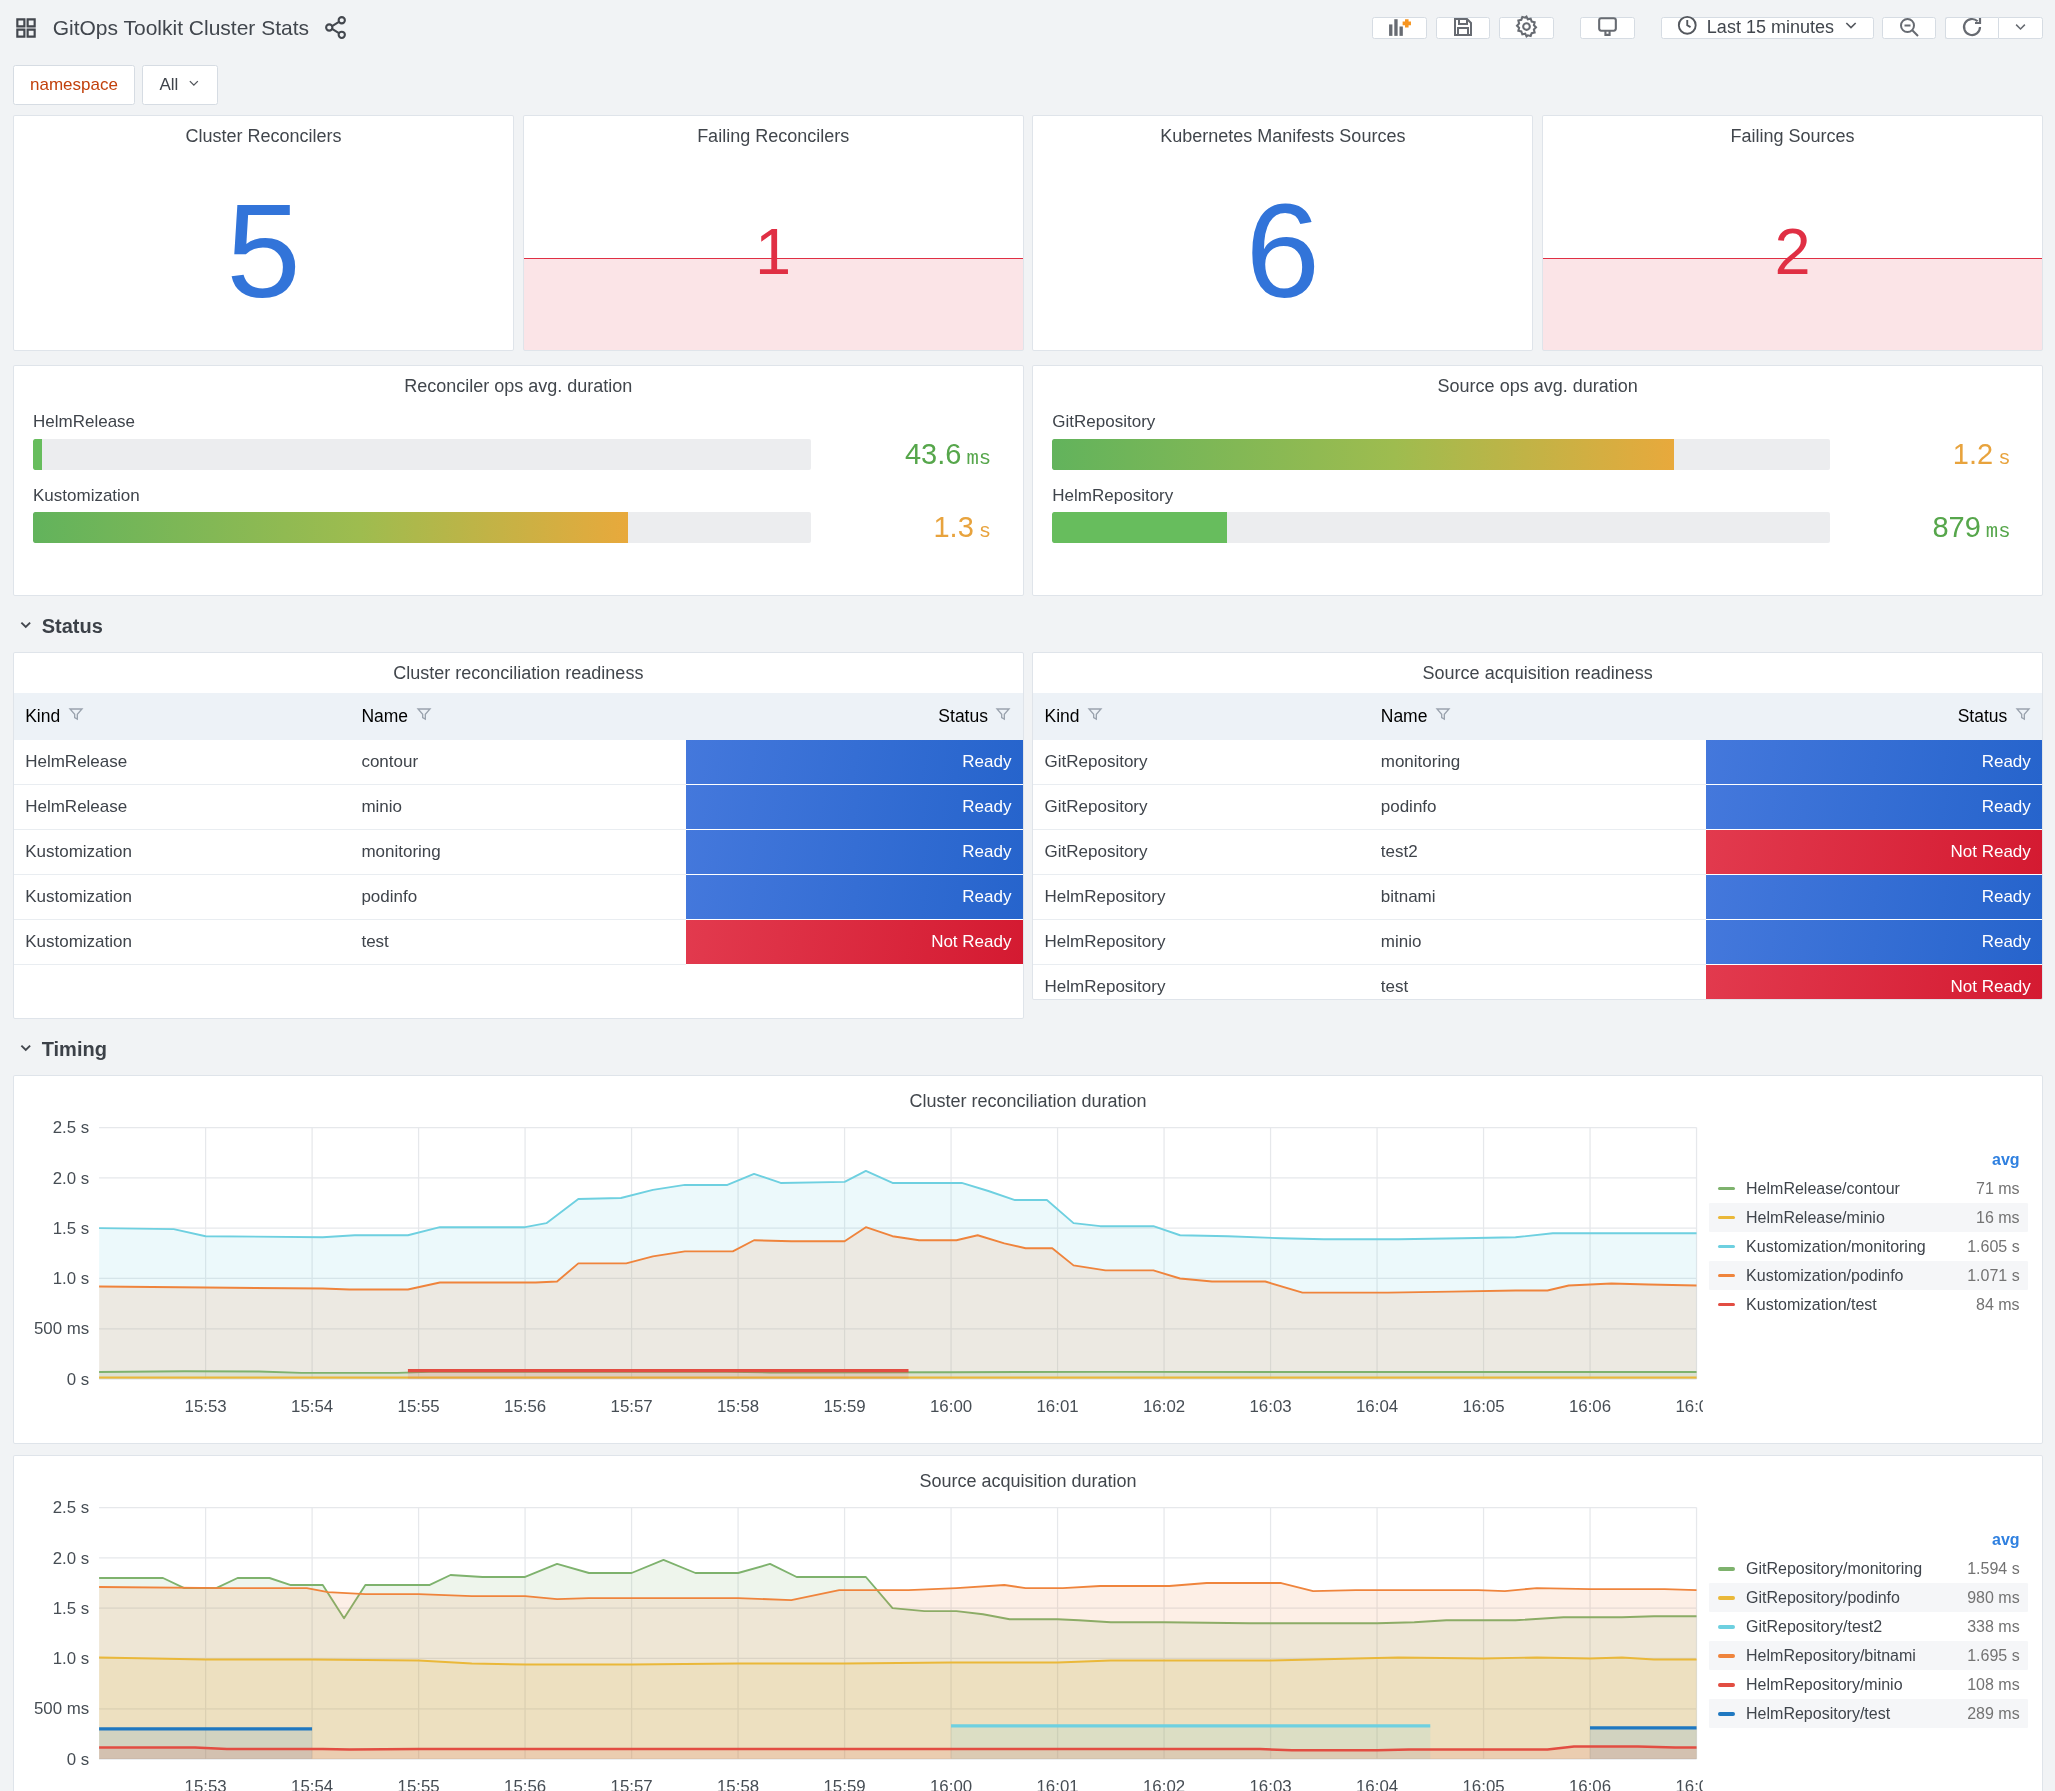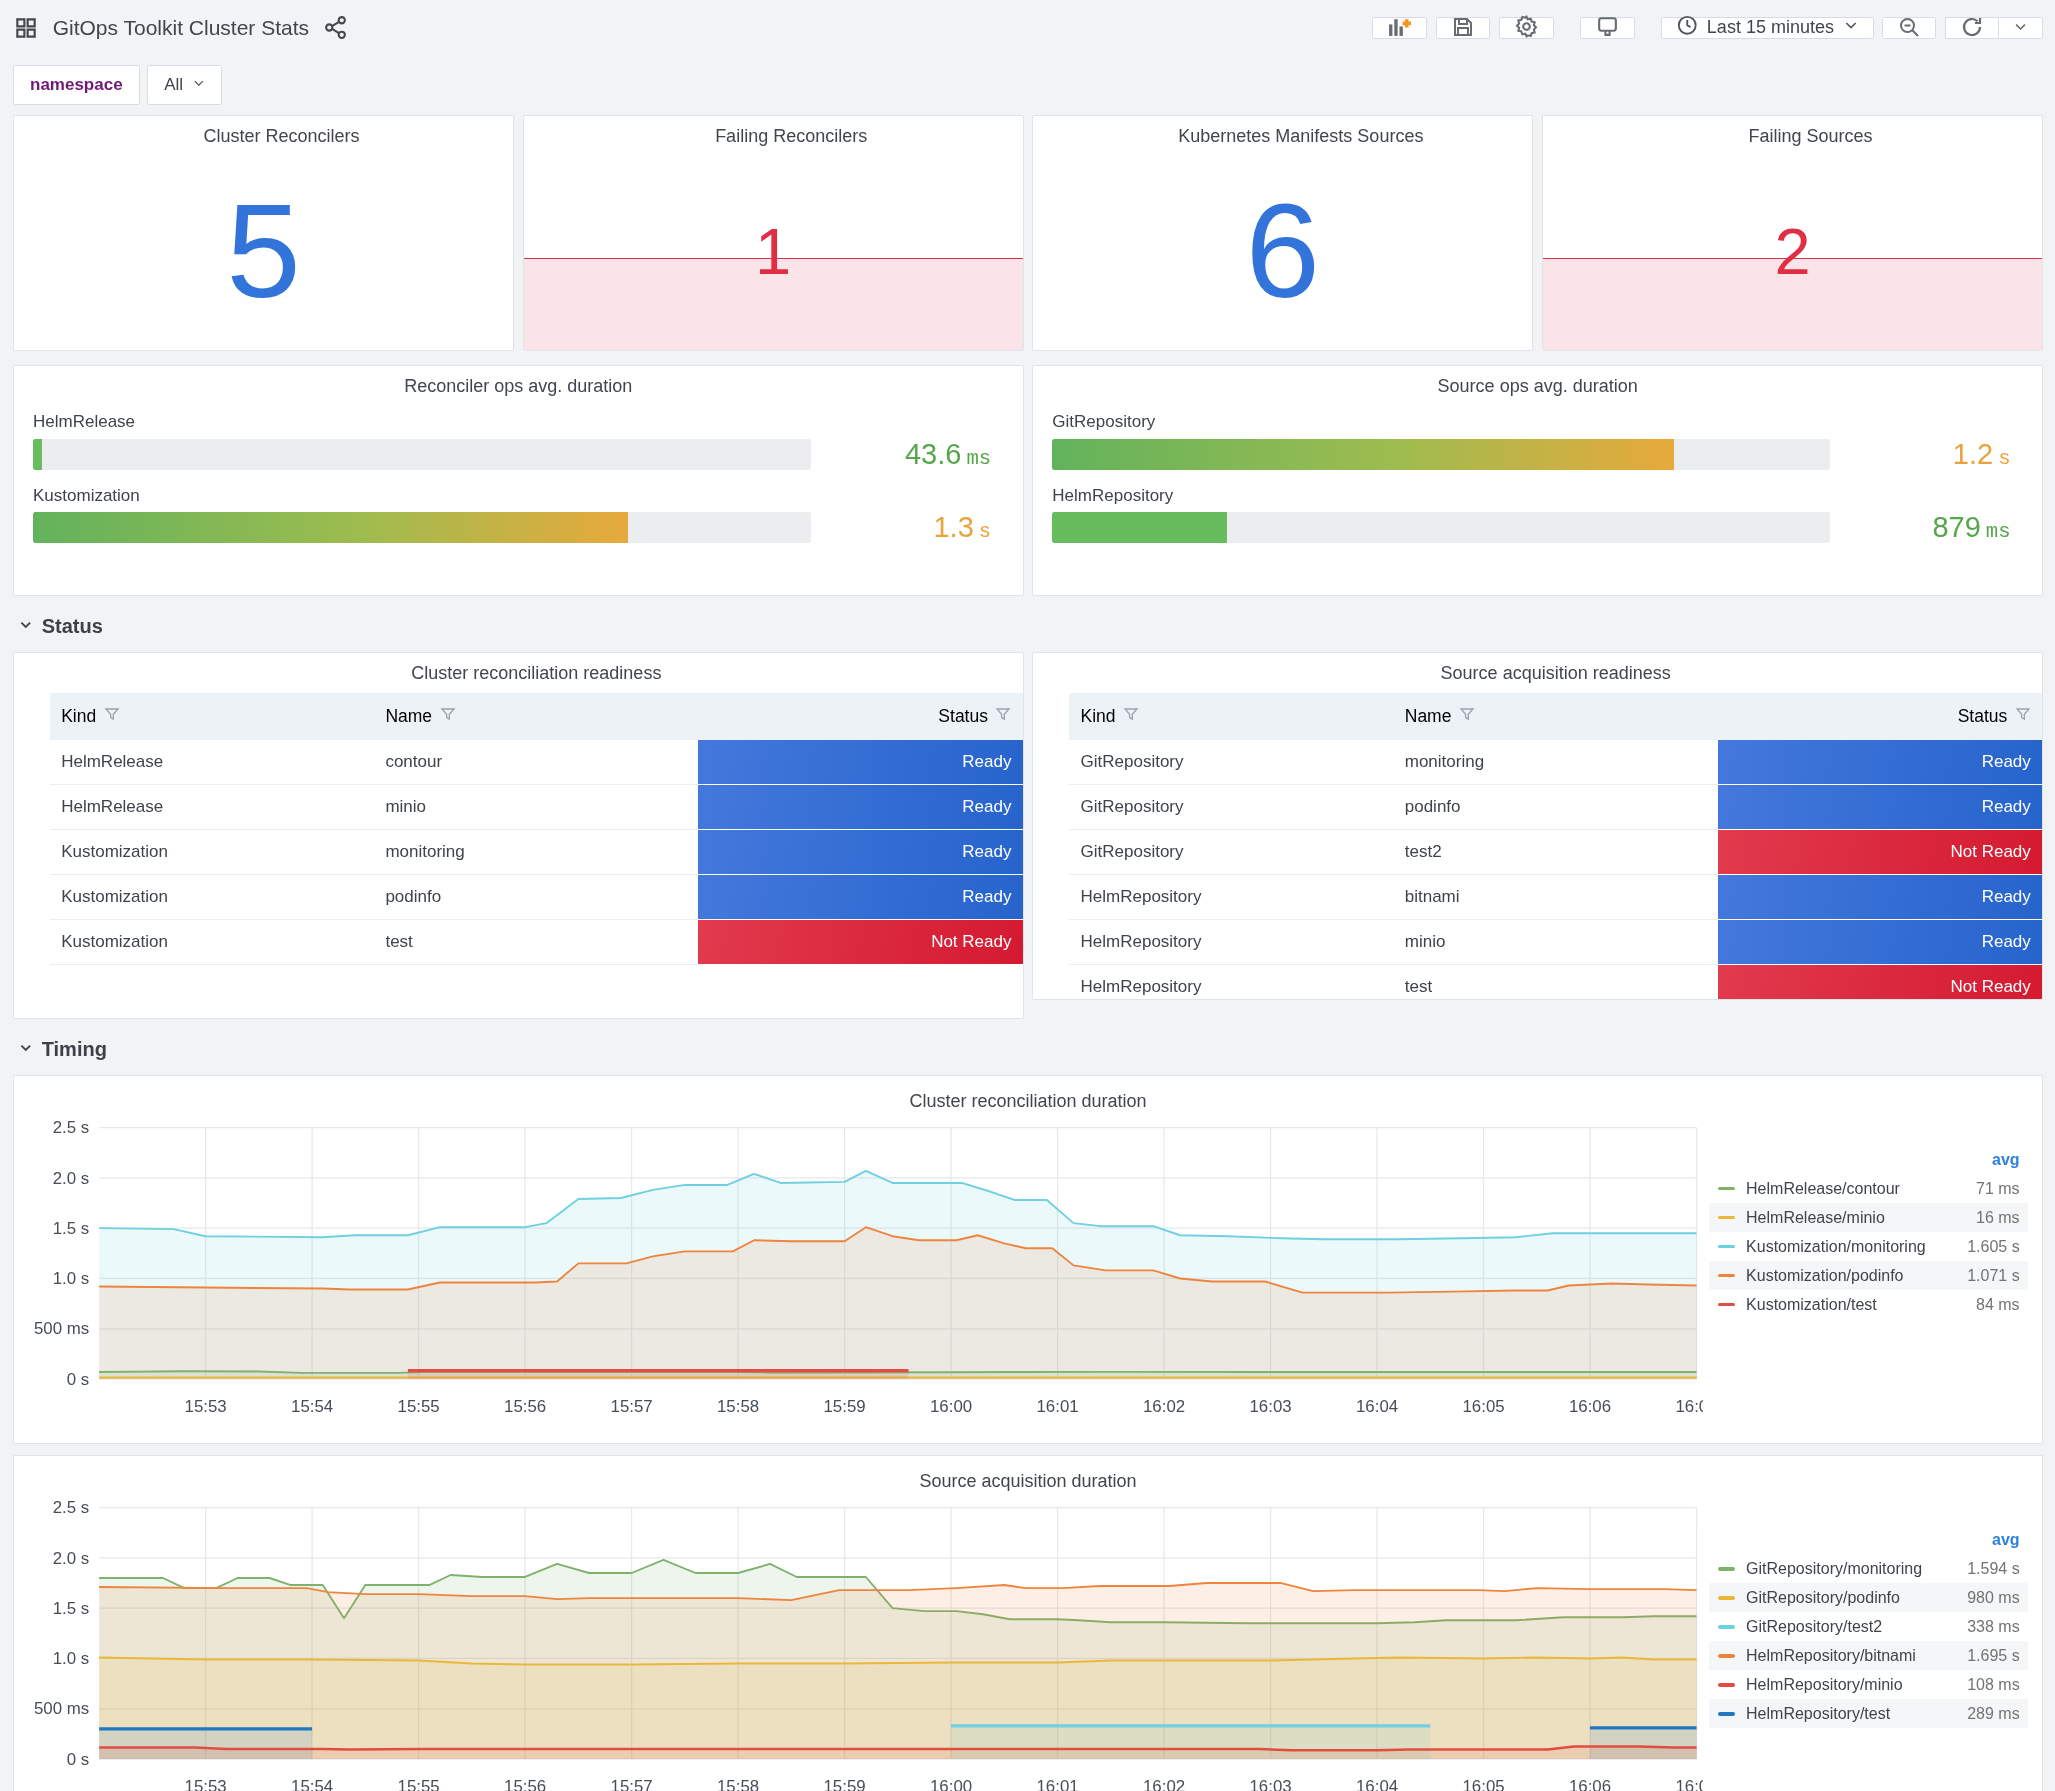--- a/index.html
+++ b/index.html
@@ -18,25 +18,25 @@
   .btn-group{display:flex;}
   .btn-group .tool-btn{border-radius:0;}
   .btn-group .tool-btn:first-child{border-radius:2.5px 0 0 2.5px;border-right:none;}
   .btn-group .tool-btn:last-child{border-radius:0 2.5px 2.5px 0;min-width:34px;}
   .time-btn{gap:8.7px;font-size:18px;color:#41464d;font-weight:500;}
 
   
   .filter-row{height:60px;display:flex;align-items:center;gap:7.5px;}
   .chip{height:40px;background:#fff;border:0.6px solid #d6dce3;border-radius:2.5px;display:flex;align-items:center;
     padding:0 16px;font-size:17px;}
-  .chip.label{color:#701a75;font-weight:700;}
+  .chip.label{color:#c2410c;font-weight:400;}
   .chip.value{color:#3f444b;font-weight:500;gap:8.7px;}
 
   
-  .panel{background:#fff;border:0.6px solid #dfe4ea;border-radius:1.9px;position:relative;overflow:hidden;padding-left:36px;}
+  .panel{background:#fff;border:0.6px solid #dfe4ea;border-radius:1.9px;position:relative;overflow:hidden;}
   .panel-title{text-align:center;font-size:18px;font-weight:500;color:#41464c;line-height:1.2;padding-top:10px;cursor:pointer;}
 
   
   .stat-grid{display:grid;grid-template-columns:repeat(4,1fr);gap:8.7px;height:236px;}
   .stat-value{position:absolute;left:0;right:0;top:57.5%;transform:translateY(-50%);text-align:center;
     font-weight:500;line-height:1;z-index:2;}
   .stat-value.ok{font-size:134px;color:#3274d9;}
   .stat-value.alert{font-size:65px;color:#e02f44;}
   .stat-spark{position:absolute;left:0;right:0;bottom:0;top:60.5%;background:rgba(224,47,68,0.13);
     border-top:1.9px solid #e02f44;z-index:1;}

